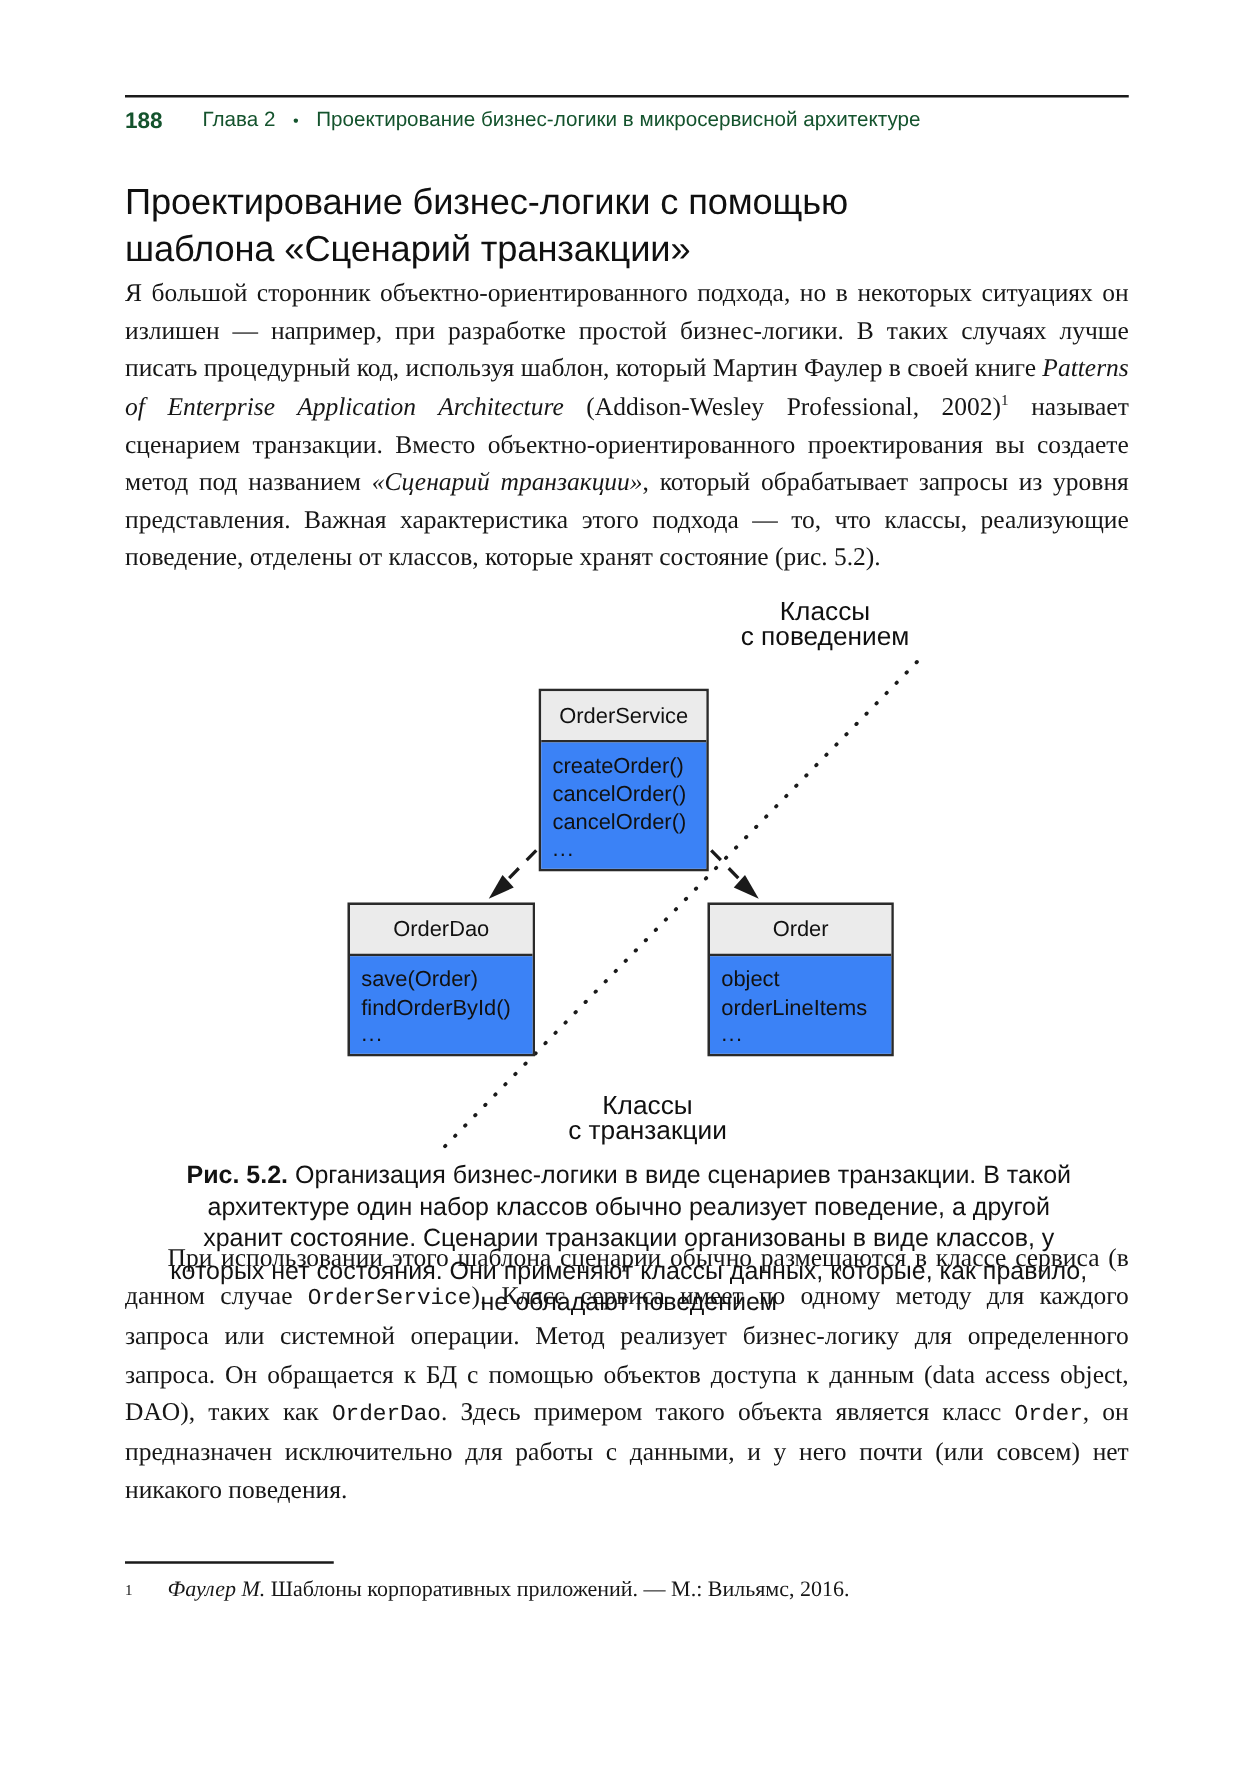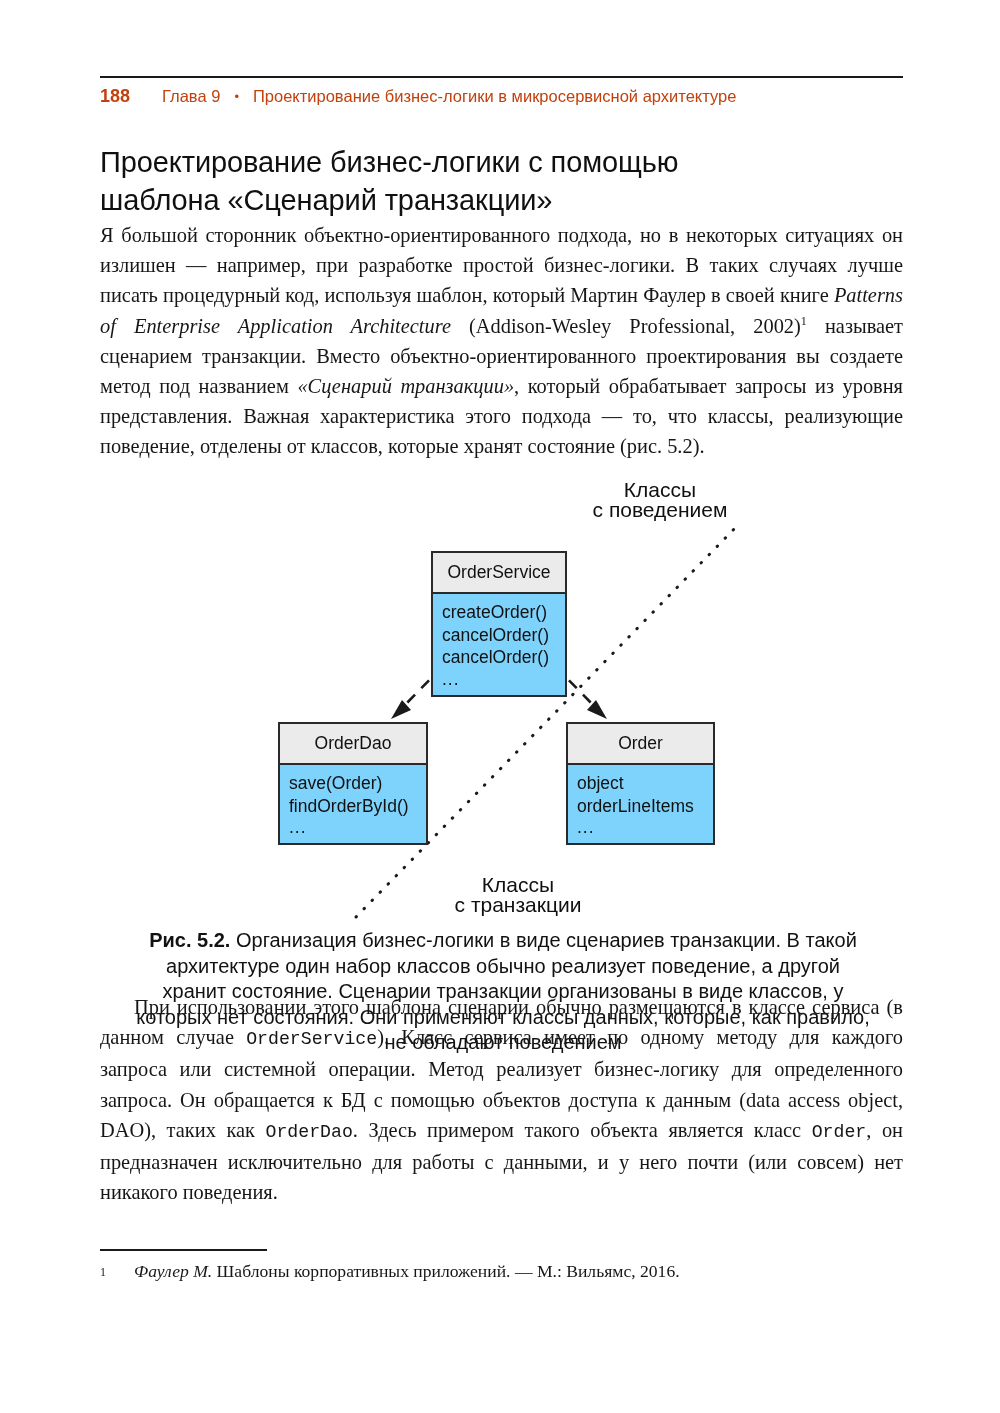--- a/index.html
+++ b/index.html
@@ -32,21 +32,21 @@
   .running-head {
     position: absolute;
     left: 100px;
     top: 83px;
     width: 803px;
     height: 26px;
     display: flex;
     align-items: center;
     font-family: "Liberation Sans", "DejaVu Sans", sans-serif;
     font-size: 16.5px;
-    color: #c2410c;
+    color: #14532d;
     white-space: nowrap;
   }
   .running-head .folio {
     font-weight: bold;
     font-size: 18px;
     margin-right: 32px;
   }
   .running-head .chap {
     margin-right: 14px;
   }
@@ -131,21 +131,21 @@
   .umlbox .name {
     text-align: center;
     font-size: 17.5px;
     line-height: 20px;
     padding: 9px 4px 10px 4px;
     border-bottom: 2px solid #2a2a2a;
     background: #ebebeb;
   }
   .umlbox .members {
     padding: 7px 0 6px 9px;
-    background: #7dd3fc;
+    background: #3b82f6;
   }
   .umlbox .members div {
     font-size: 17.5px;
     line-height: 22.5px;
     white-space: nowrap;
   }
   .umlbox .members div.ellipsis {
     font-size: 17.5px;
     line-height: 20px;
     letter-spacing: 1px;
@@ -209,21 +209,21 @@
   .footnote .fntext { flex: 1; }
 </style>
 </head>
 <body>
 
 <div class="page">
 
   <div class="head-rule"></div>
   <div class="running-head">
     <span class="folio">188</span>
-    <span class="chap">Глава 9</span>
+    <span class="chap">Глава 2</span>
     <span class="bullet">•</span>
     <span class="rh-title">Проектирование бизнес-логики в микросервисной архитектуре</span>
   </div>
 
   <div class="section-heading">
     <div class="title">
       <span>Проектирование бизнес-логики с помощью</span><br>
       <span>шаблона «Сценарий транзакции»</span>
     </div>
   </div>

